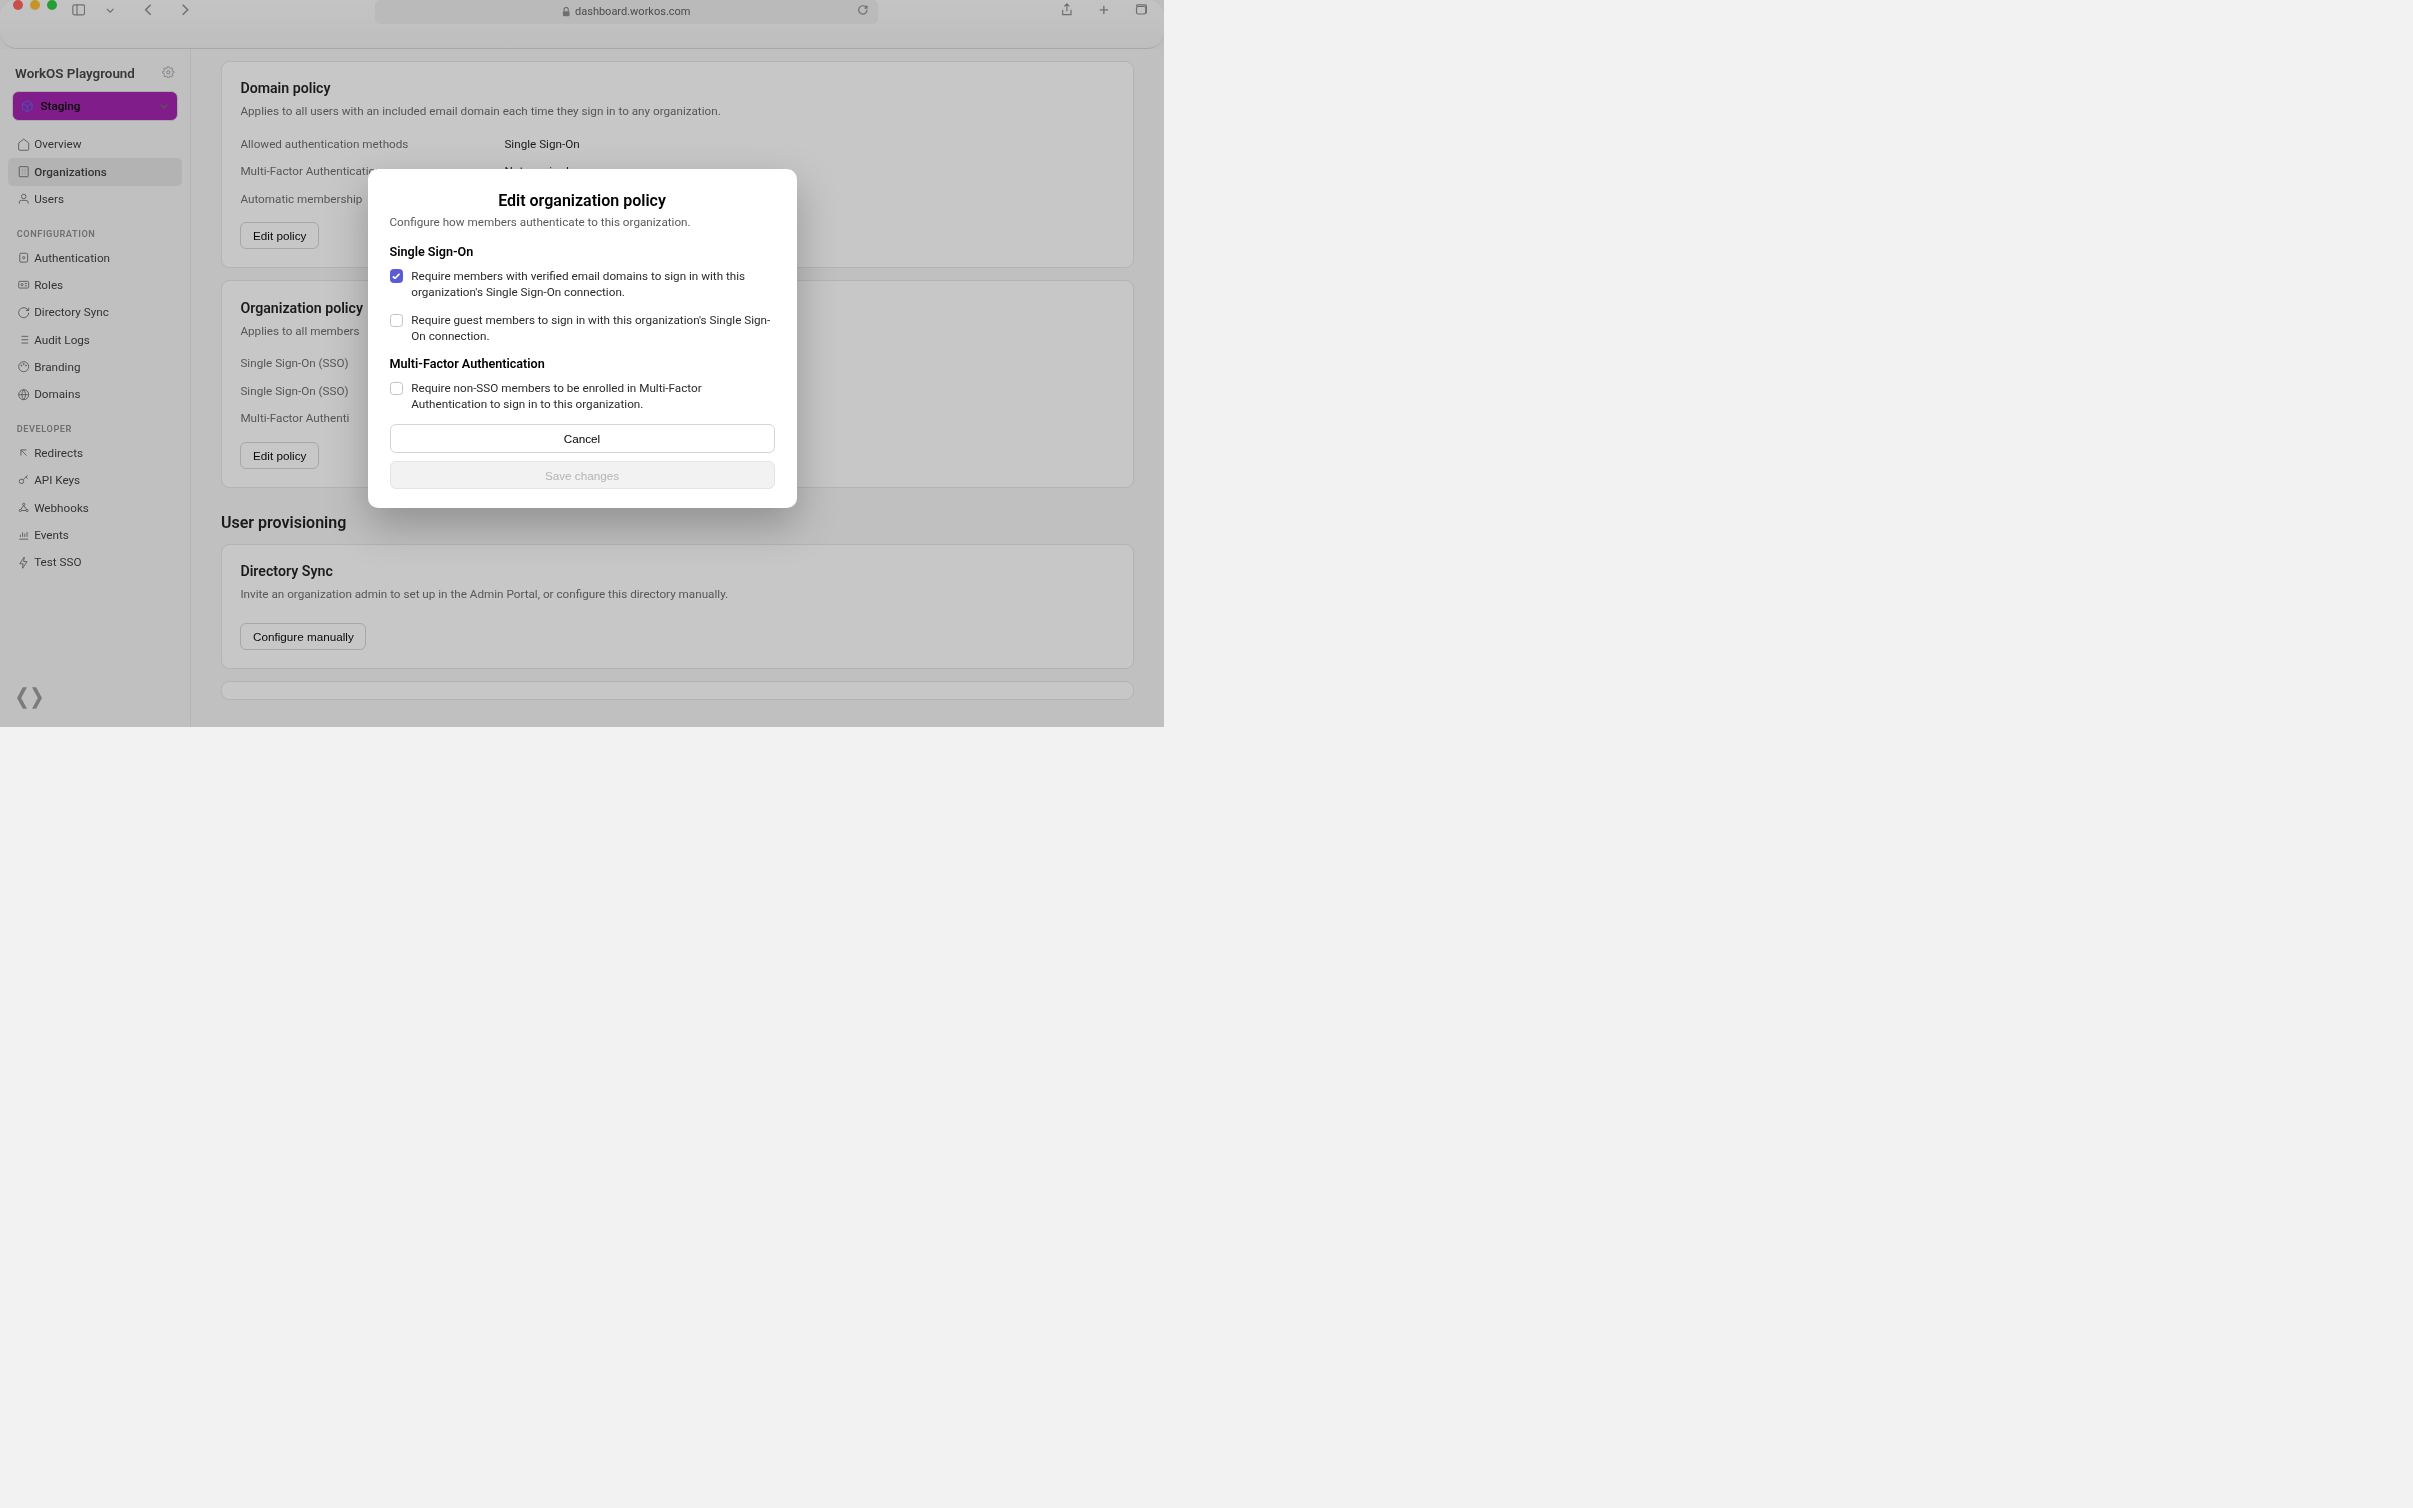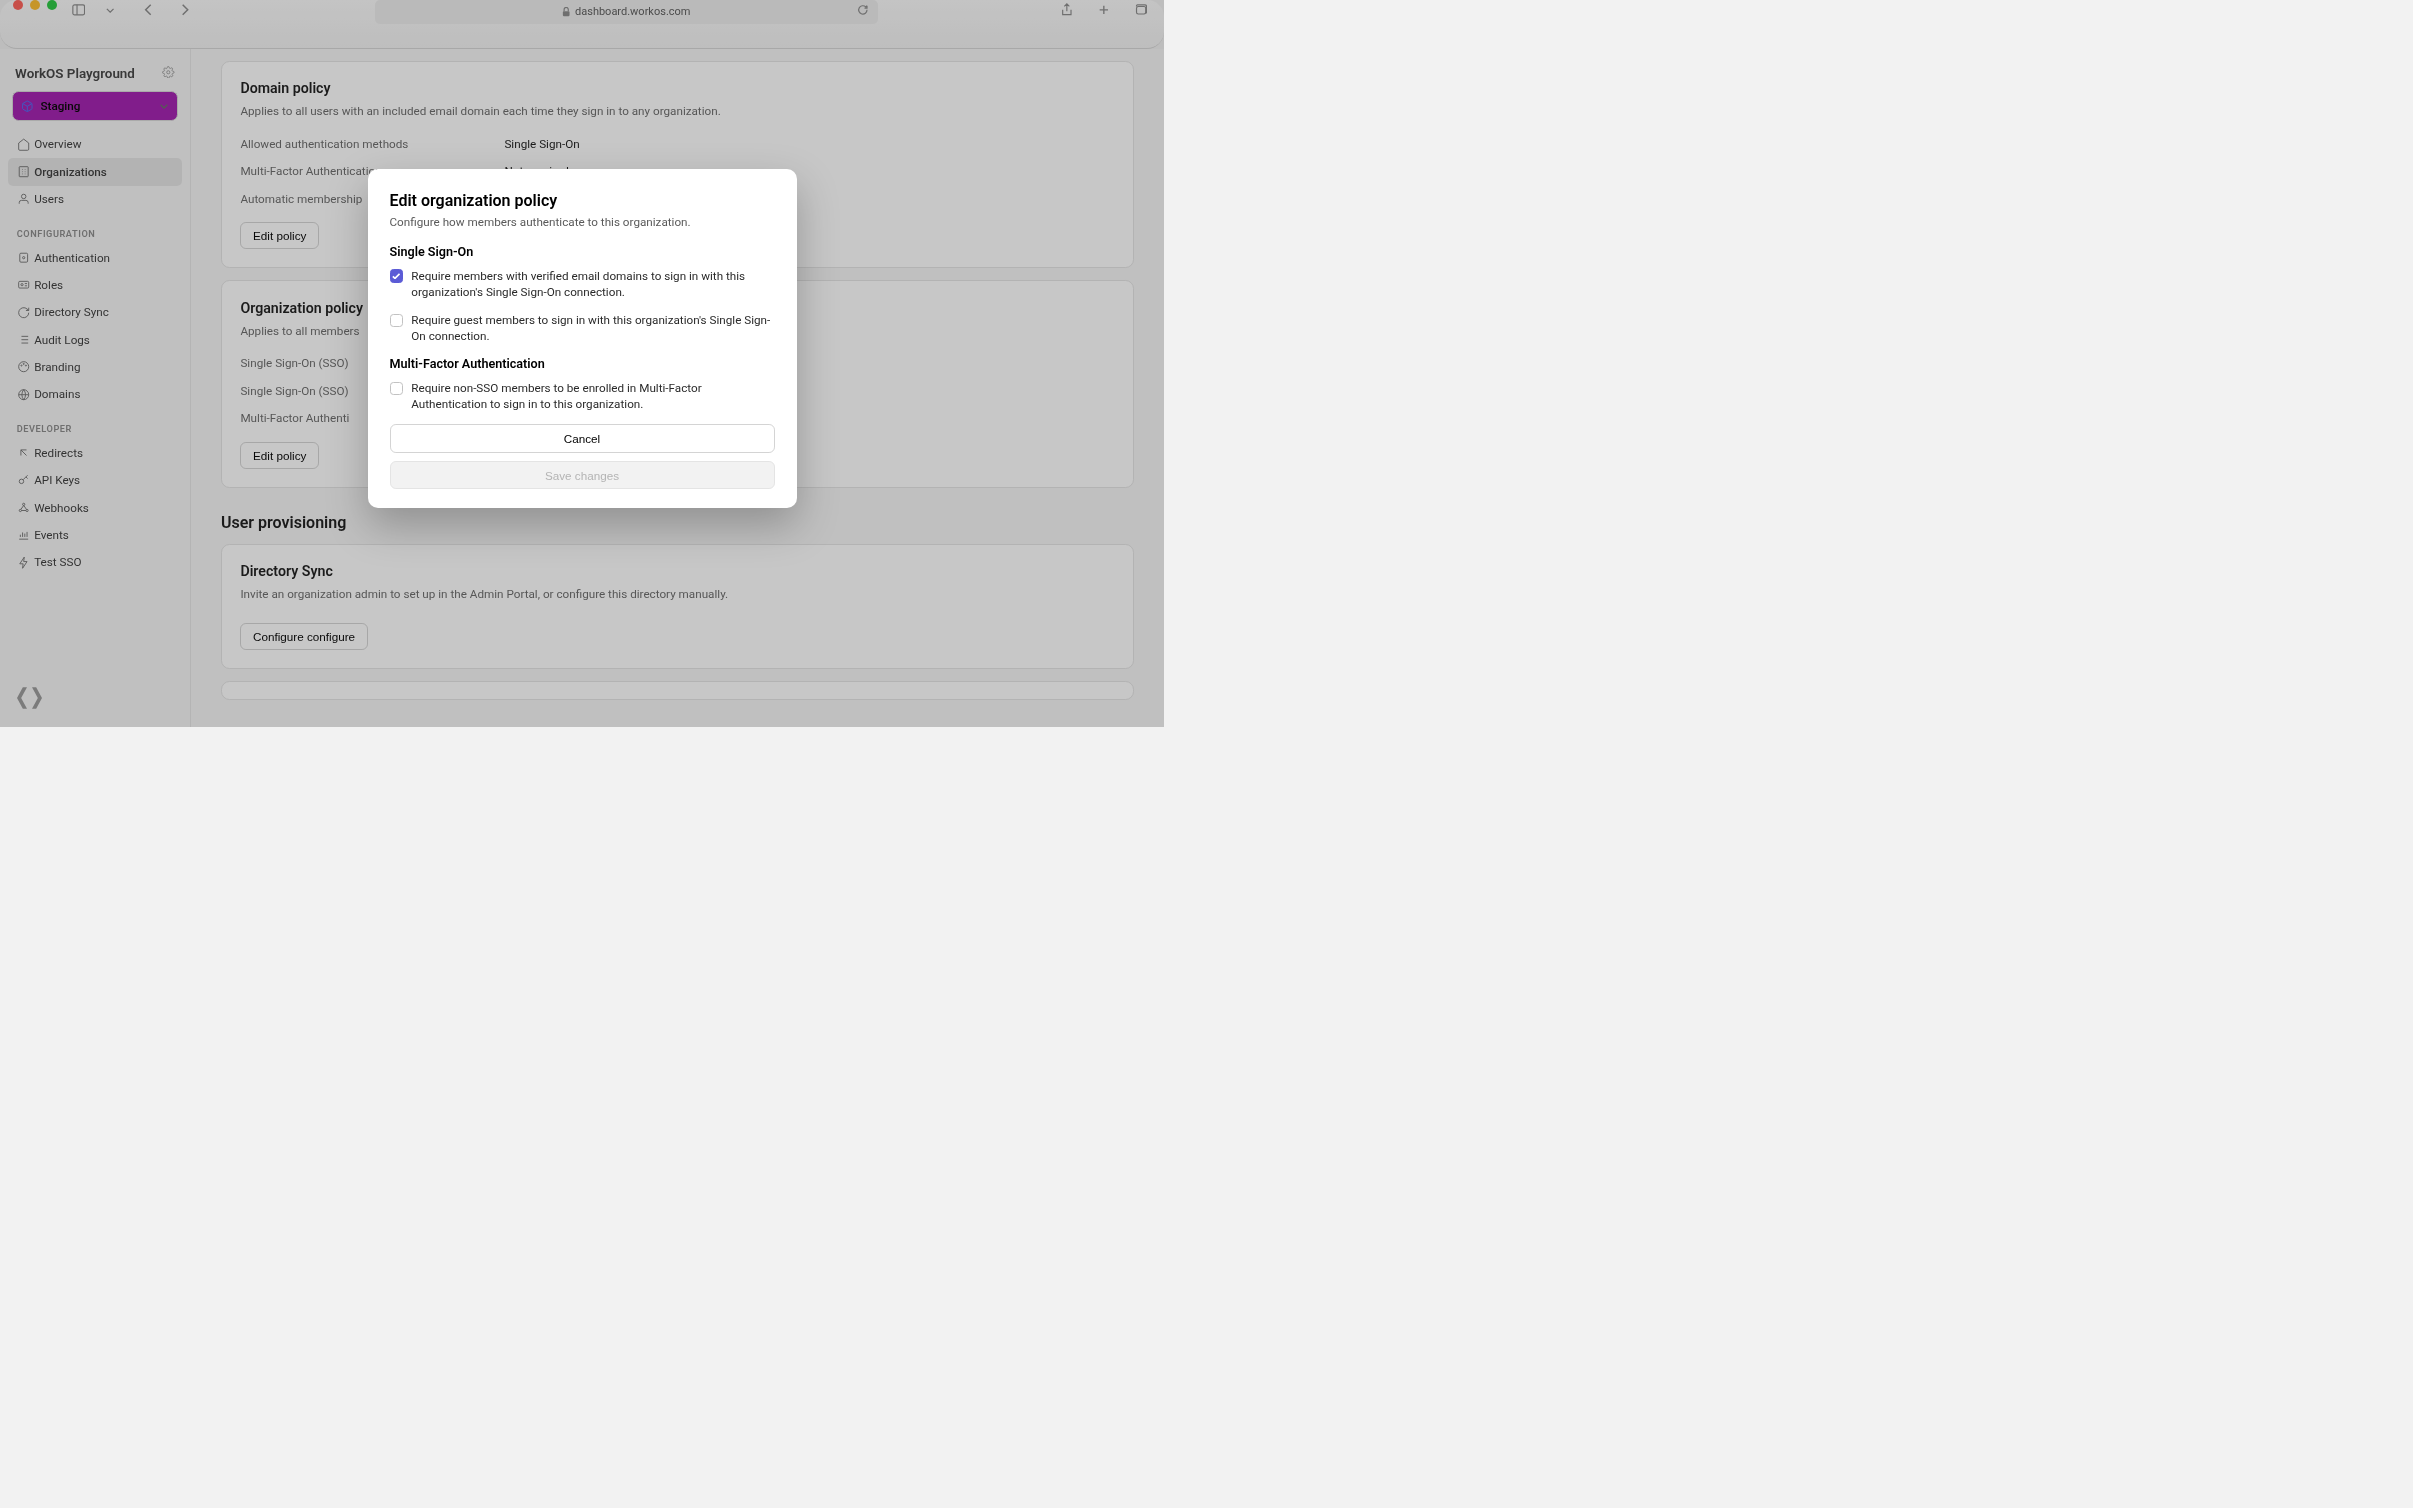--- a/index.html
+++ b/index.html
@@ -114,21 +114,21 @@
     
     .overlay {
       position:absolute; inset:0; background:rgba(30,30,30,0.25);
       display:flex; align-items:center; justify-content:center;
     }
     .modal {
       width:429px; background:#fff; border-radius:10px; padding:22px 22px 18.4px;
       box-shadow:0 17px 42px rgba(0,0,0,0.25);
       margin-top: -50px;
     }
-    .modal h2 { font-size:16px; font-weight:600; margin-bottom:5px; }
+    .modal h2 { font-size:16px; font-weight:600; margin-bottom:5px;text-align:center; }
     .modal-sub { font-size:11.7px; color:#5a5a5a; margin-bottom:15px; }
     .modal-section-title { font-size:12.6px; font-weight:600; margin-bottom:8.4px; }
     .checkbox-row { display:flex; gap:8.4px; align-items:flex-start; margin-bottom:11.7px; font-size:11.7px; color:#2a2a2a; line-height:1.4; }
     .checkbox {
       width:13.4px; height:13.4px; border:1.3px solid #c2c2c2; border-radius:3.4px;
       flex-shrink:0; margin-top:1.7px; display:flex; align-items:center; justify-content:center;
       cursor:pointer;
     }
     .checkbox.checked { background:#5b5bd6; border-color:#5b5bd6; color:#fff; }
     .modal-actions { display:flex; gap:8.4px; margin-top:2px;flex-direction:column; }
@@ -367,21 +367,21 @@
           <div class="kv-key">Multi-Factor Authenti</div>
         </div>
       <button class="btn">Edit policy</button>
     </div>
 
     <div class="section-title">User provisioning</div>
 
     <div class="card">
       <h3>Directory Sync</h3>
       <div class="card-desc">Invite an organization admin to set up in the Admin Portal, or configure this directory manually.</div>
-      <button class="btn">Configure configure</button>
+      <button class="btn">Configure manually</button>
     </div>
 
     <div class="card" style="height:17px; padding:8.4px;"></div>
   </div>
 </div>
 
 <div class="overlay">
   <div class="modal">
     <h2>Edit organization policy</h2>
     <div class="modal-sub">Configure how members authenticate to this organization.</div>

